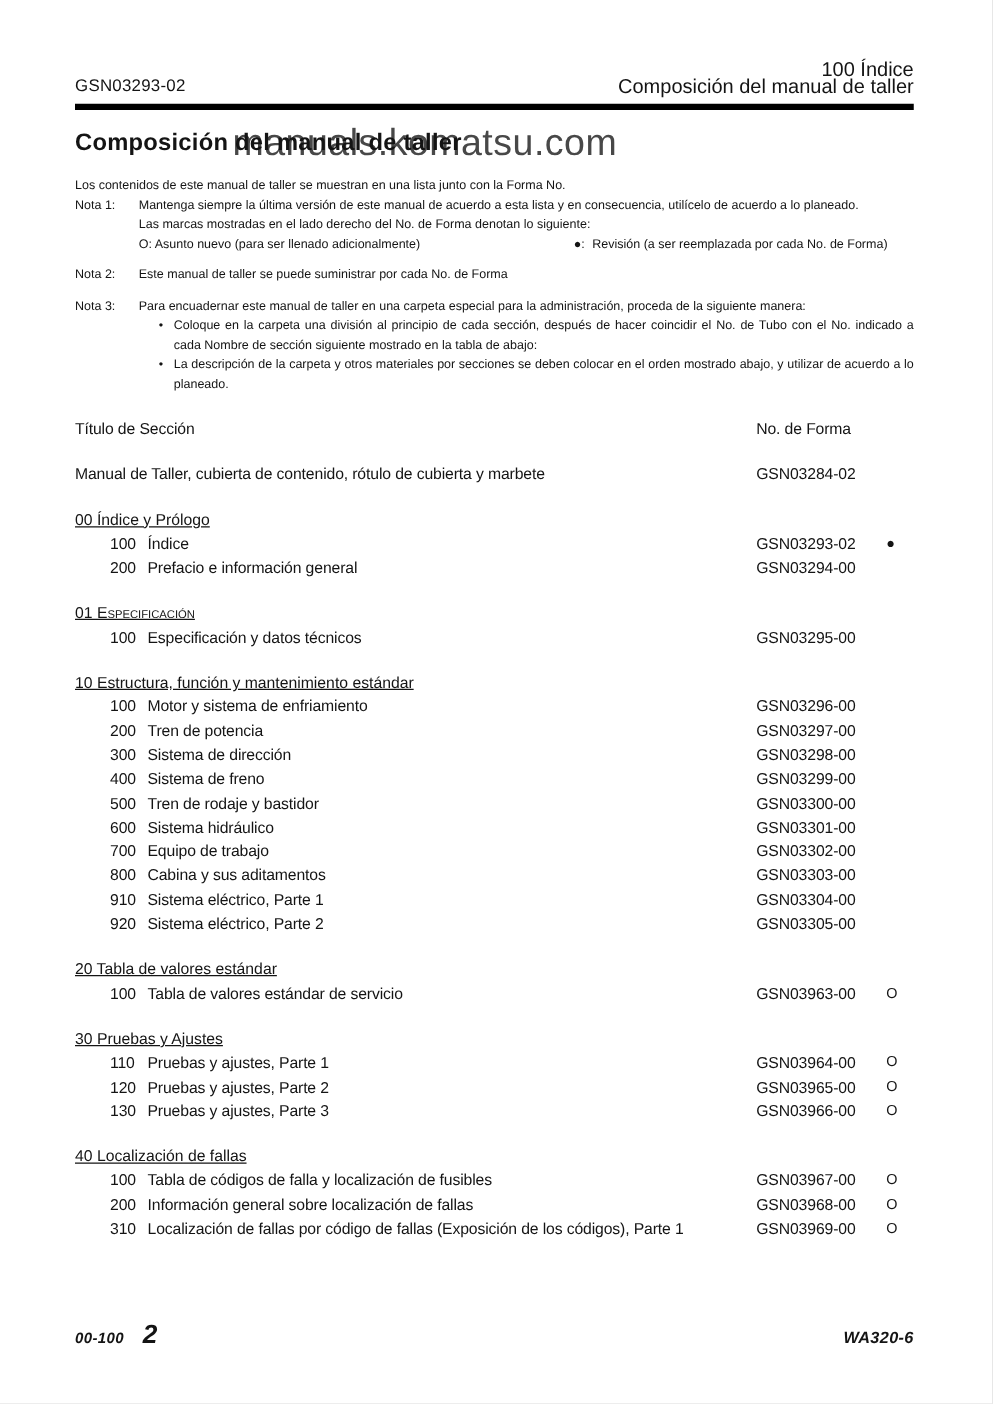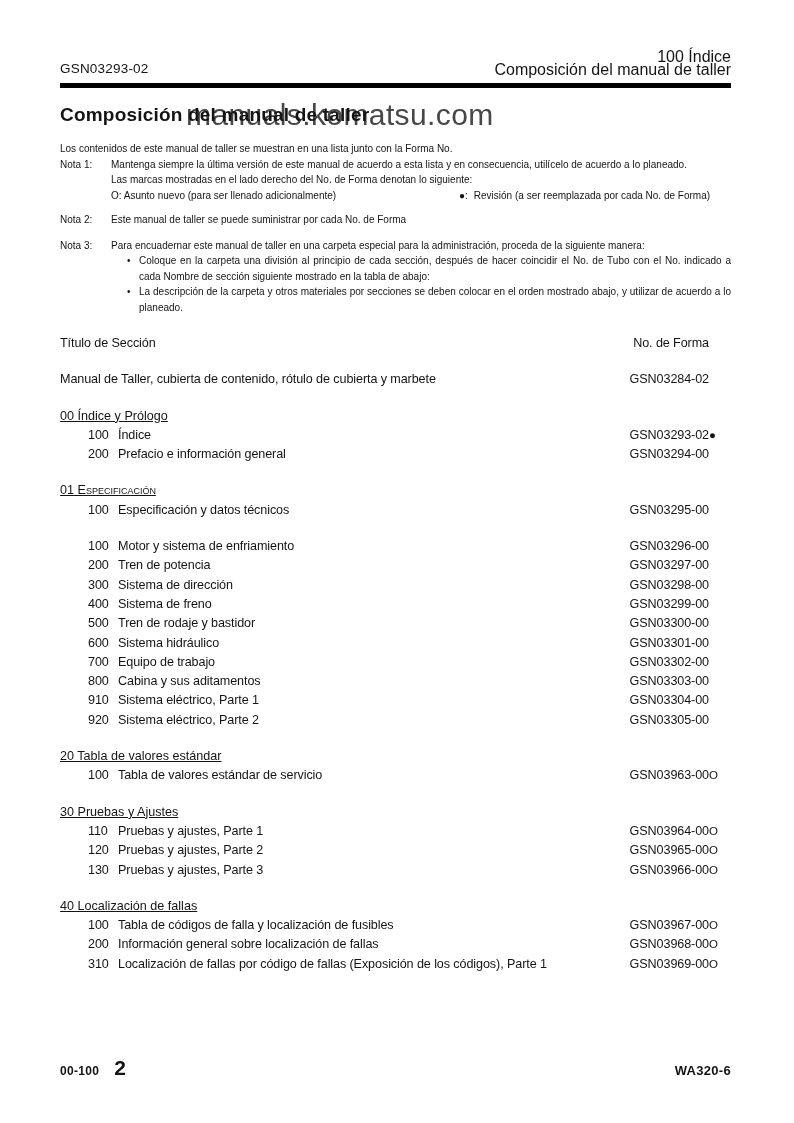--- a/index.html
+++ b/index.html
@@ -31,30 +31,30 @@
   .mk-right{white-space:normal;width:272px;display:flex;}
   .mk-right .mksym{flex:none;margin-right:6px;}
   .mk-right .mktext{flex:1;text-align:justify;}
   .bullet{display:flex;padding-left:16px;}
   .b-dot{flex:none;width:12px;}
   .b-text{flex:1;text-align:justify;}
   
   .listhead{margin-top:19px;}
   .row{display:flex;line-height:19.3px;font-size:12.6px;letter-spacing:-.1px;}
   .row .t{flex:1;display:flex;min-width:0;}
-  .row .f{width:104px;flex:none;text-align:right;}
+  .row .f{width:104px;flex:none;}
   .row .m{width:22px;flex:none;font-size:11.5px;}
   .sec{margin-top:17px;}
   .sec-h{line-height:19.3px;font-size:12.6px;text-decoration:underline;}
   .sec-h.smallcaps{font-variant:small-caps;}
   .row.indent .t{padding-left:28px;}
   .num{width:30px;flex:none;}
   .ttl{white-space:nowrap;overflow:visible;}
   
-  .pfoot{position:absolute;left:60px;right:63px;top:1056px;display:flex;justify-content:space-between;align-items:baseline;}
+  .pfoot{position:absolute;left:60px;right:63px;top:1056px;display:flex;justify-content:space-between;align-items:baseline;font-style:italic;}
   .pfoot-left{display:flex;align-items:baseline;}
   .page-code{font-size:12px;font-weight:bold;letter-spacing:.3px;}
   .page-num{font-size:21px;font-weight:bold;margin-left:15px;}
   .model-code{font-size:13px;font-weight:bold;letter-spacing:.3px;}
 </style>
 </head>
 <body>
 
 <div class="page">
 
@@ -162,20 +162,21 @@
       <span class="num">100</span>
               <span class="ttl">Especificación y datos técnicos</span>
     </span>
     <span class="f">GSN03295-00</span>
     <span class="m"></span>
   </div>
 </div>
   </section>
 
   <section class="sec">
+    <div class="sec-h">10 Estructura, función y mantenimiento estándar</div>
     <div class="rows">
   <div class="row indent">
     <span class="t">
       <span class="num">100</span>
               <span class="ttl">Motor y sistema de enfriamiento</span>
     </span>
     <span class="f">GSN03296-00</span>
     <span class="m"></span>
   </div>
 

